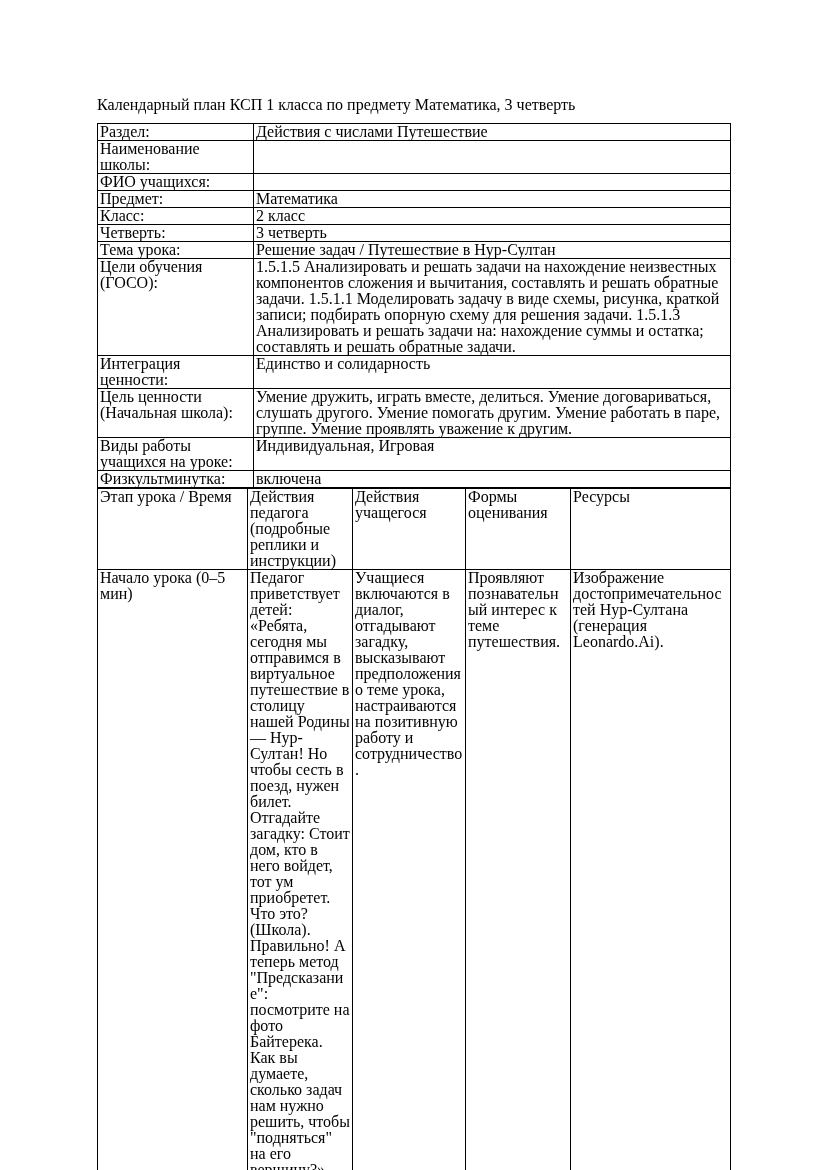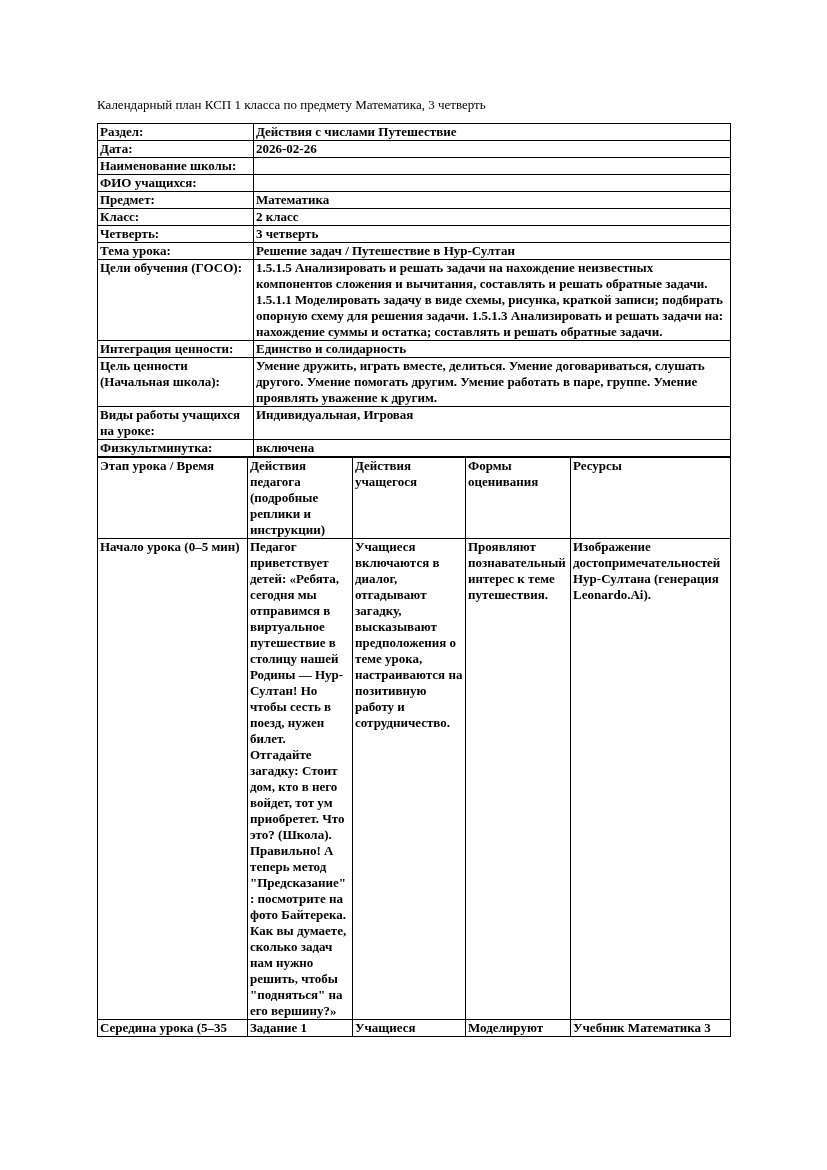--- a/index.html
+++ b/index.html
@@ -7,21 +7,21 @@
     padding: 0;
     background: #ffffff;
   }
   .page {
     position: relative;
     width: 827px;
     height: 1170px;
     background: #ffffff;
     overflow: hidden;
     font-family: "Liberation Serif", "DejaVu Serif", serif;
-    font-size: 13px;
+    font-size: 16px;
     line-height: 16px;
     color: #000000;
   }
   .content {
     position: absolute;
     left: 97px;
     top: 97px;
     width: 633px;
   }
   .doc-title {
@@ -31,21 +31,21 @@
   table {
     border-collapse: collapse;
     table-layout: fixed;
     width: 633px;
   }
   td, th {
     border: 1px solid #000000;
     padding: 0 2px;
     vertical-align: top;
     text-align: left;
-    font-weight: bold;
+    font-weight: normal;
     overflow: hidden;
     word-wrap: break-word;
   }
   .section-heading {
     margin: 5px 0 6px 0;
   }
   .cut-row td {
     height: 16px;
     max-height: 17px;
     white-space: nowrap;
@@ -61,24 +61,20 @@
 
     <table>
       <colgroup>
         <col style="width:156px">
         <col style="width:477px">
       </colgroup>
       <tbody>
         <tr>
           <td>Раздел:</td>
           <td>Действия с числами Путешествие</td>
-        </tr>
-        <tr>
-          <td>Дата:</td>
-          <td>2026-02-26</td>
         </tr>
         <tr>
           <td>Наименование школы:</td>
           <td></td>
         </tr>
         <tr>
           <td>ФИО учащихся:</td>
           <td></td>
         </tr>
         <tr>

